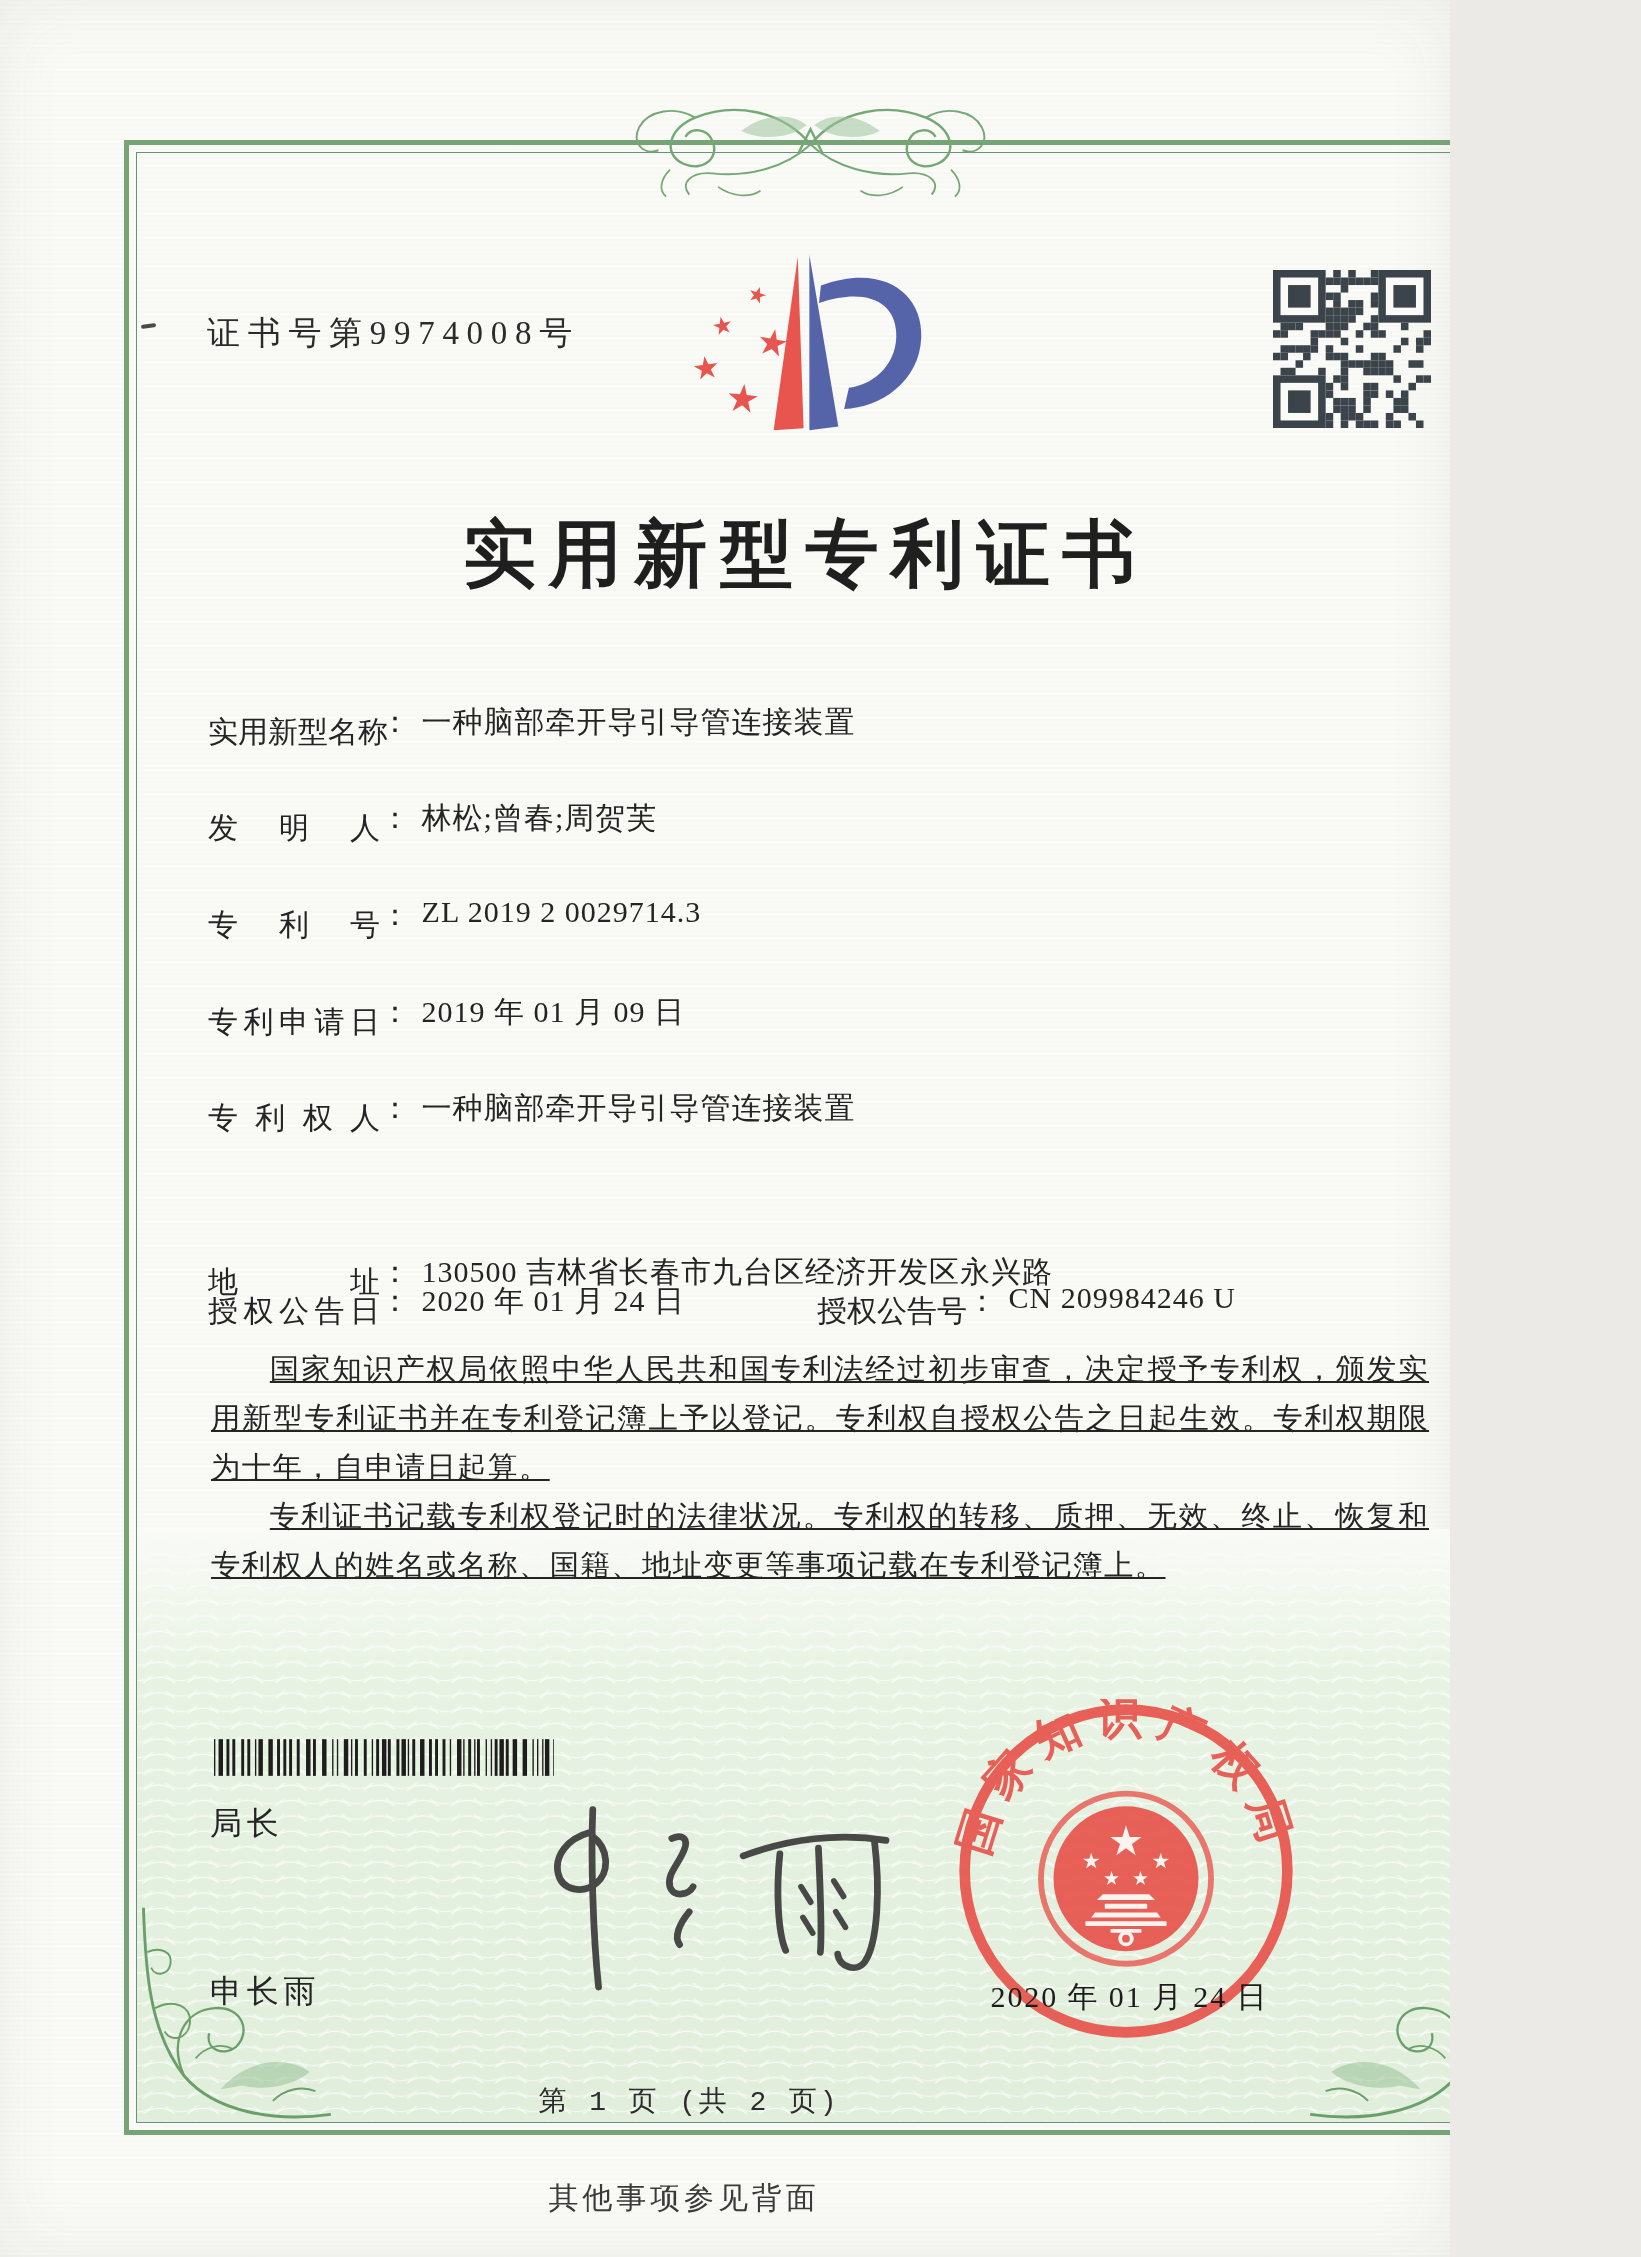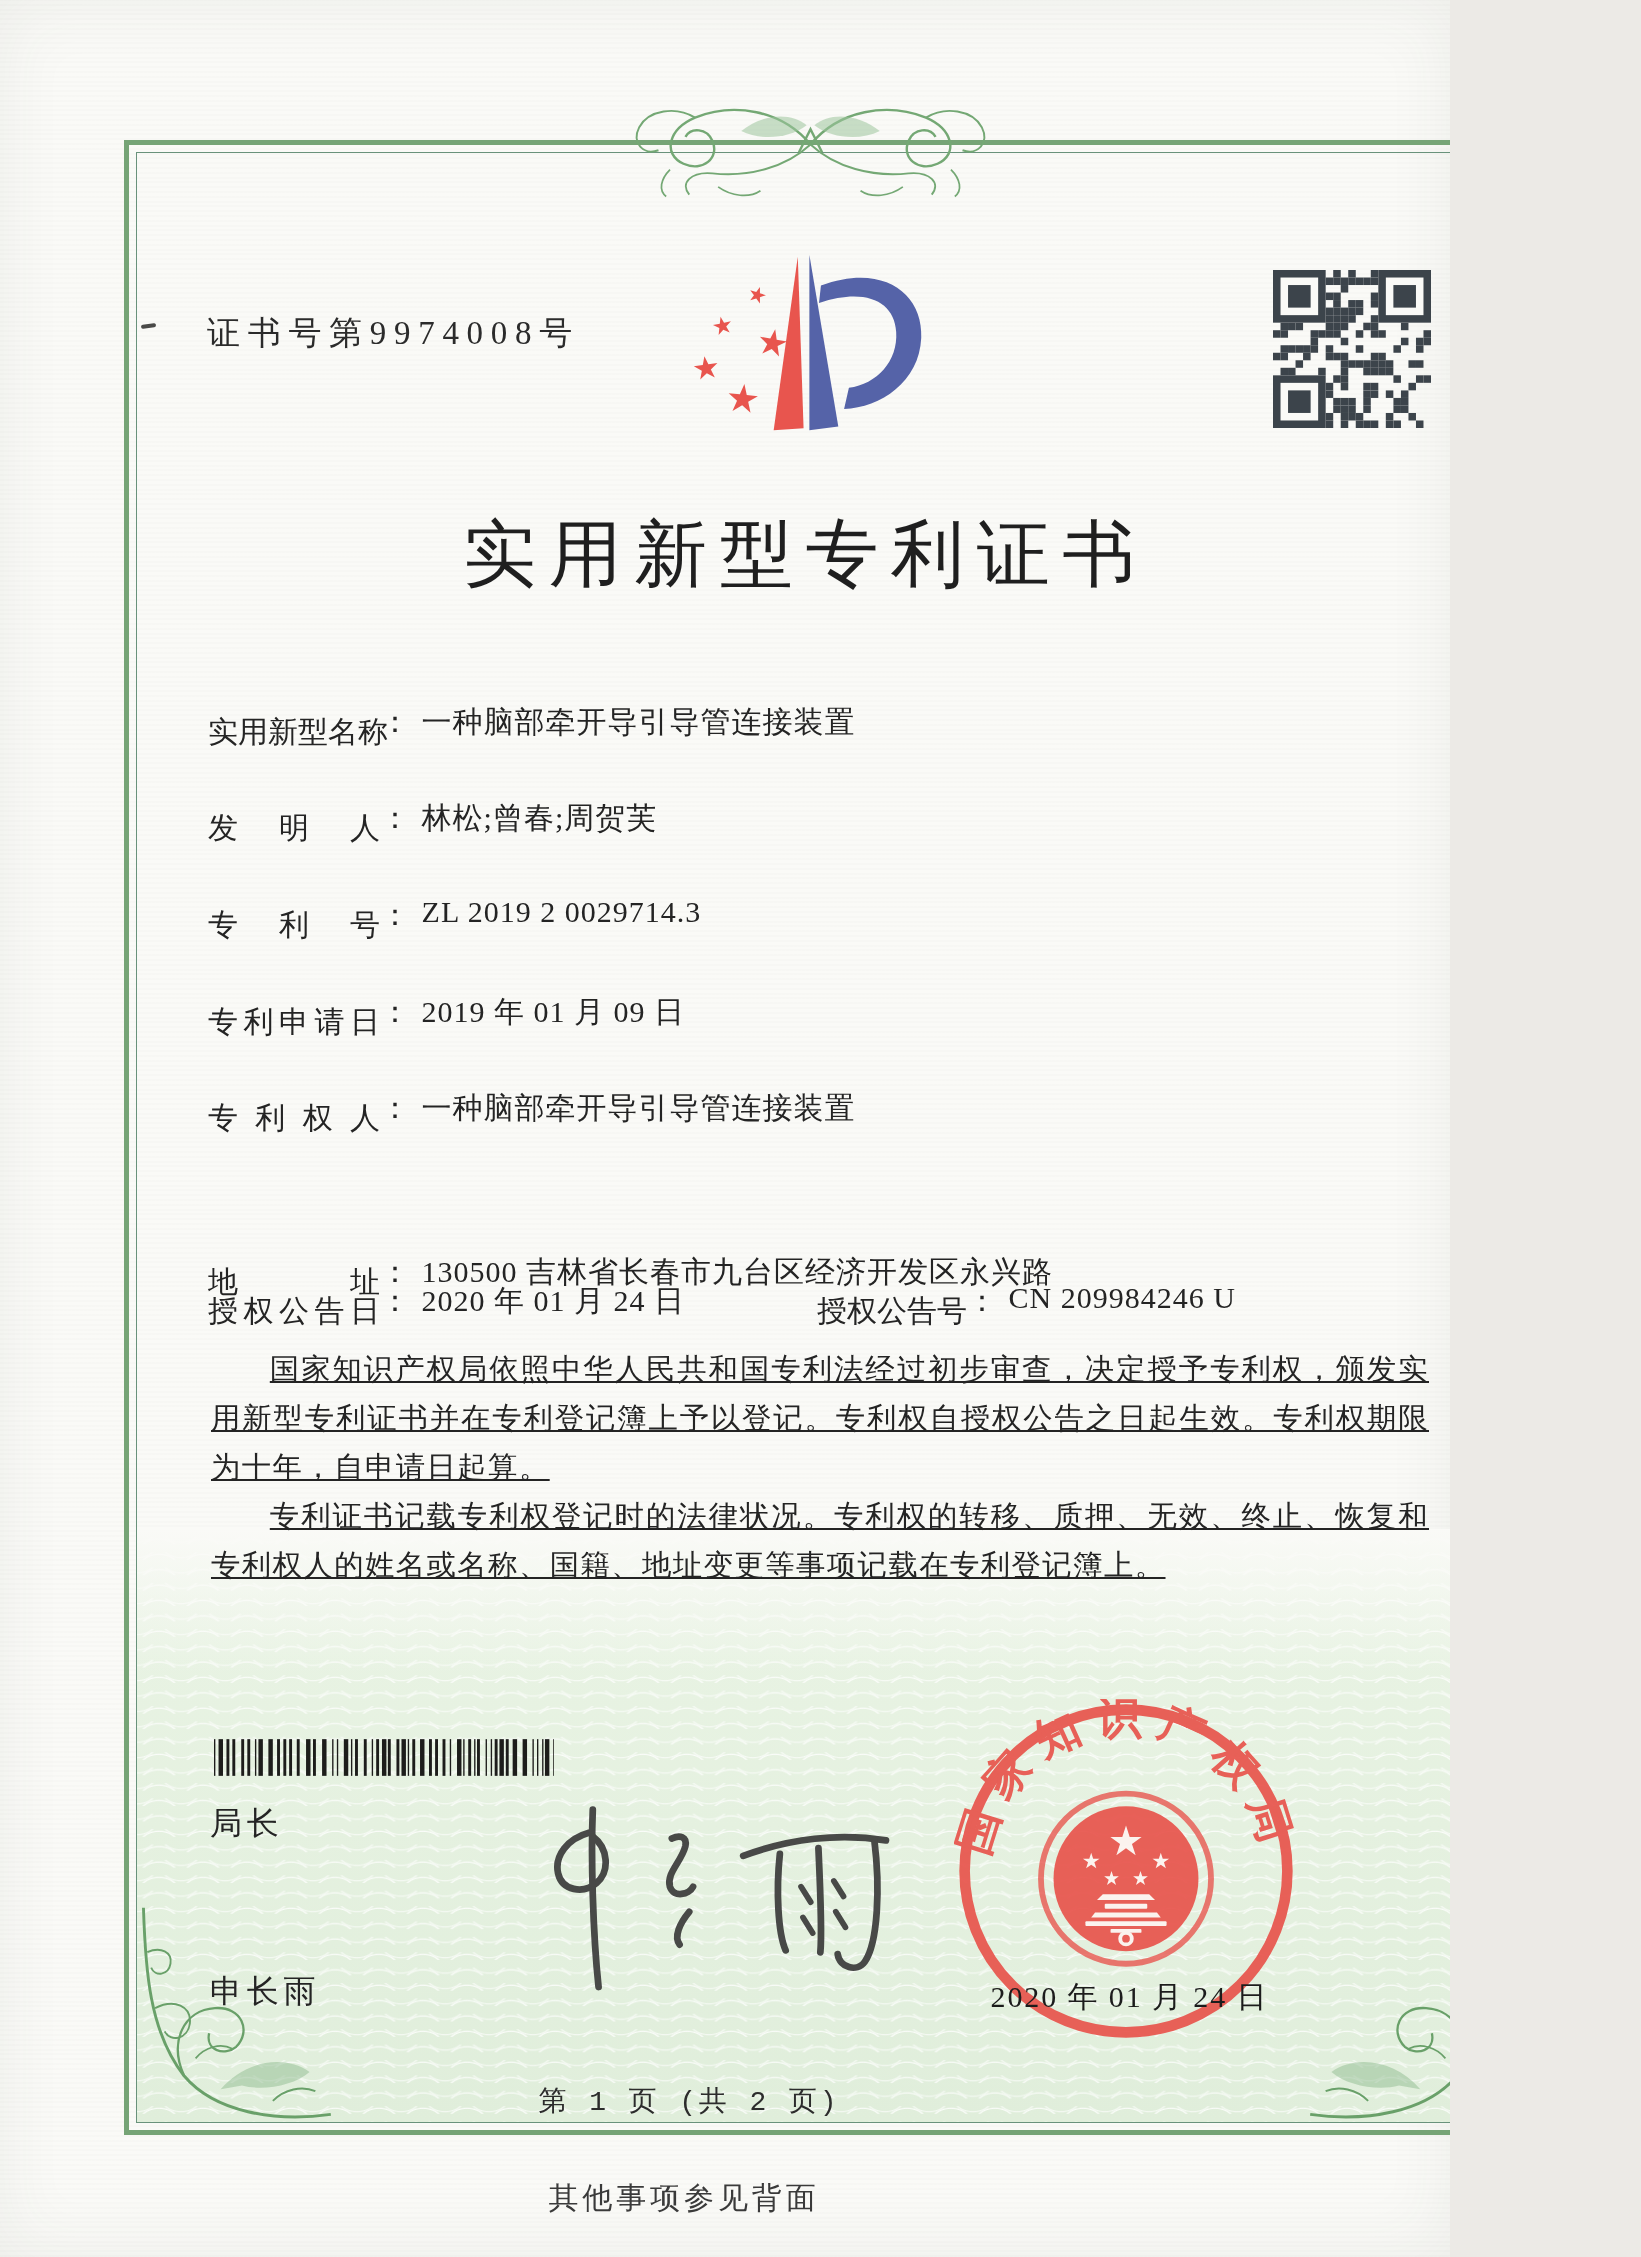--- a/index.html
+++ b/index.html
@@ -37,21 +37,21 @@
     content:"";position:absolute;left:0;right:0;top:0;height:145px;
     background:linear-gradient(#fafaf7, rgba(250,250,247,0));
   }
   
   .cert-no{
     position:absolute;left:207px;top:311px;
     font-size:33px;letter-spacing:7.7px;color:#2b2b2b;z-index:3;
   }
   .title{
     position:absolute;left:124px;top:506px;width:1363px;text-align:center;
-    font-size:73px;font-weight:normal;letter-spacing:12.6px;color:#1f1f1f;z-index:3;
+    font-size:73px;font-weight:bold;letter-spacing:12.6px;color:#1f1f1f;z-index:3;
   }
   .frow{
     position:absolute;left:208px;width:1255px;height:42px;
     font-size:30px;color:#242424;z-index:3;white-space:nowrap;
   }
   .flabel{
     display:inline-block;width:172px;text-align:justify;text-align-last:justify;
     vertical-align:top;
     margin-top:10px;
   }

